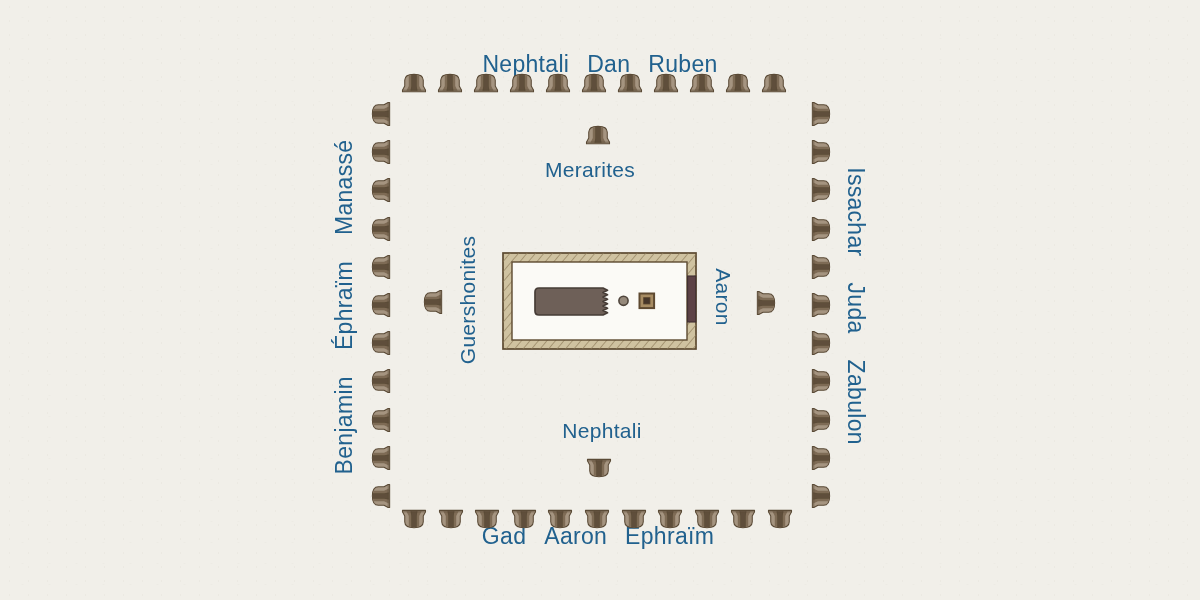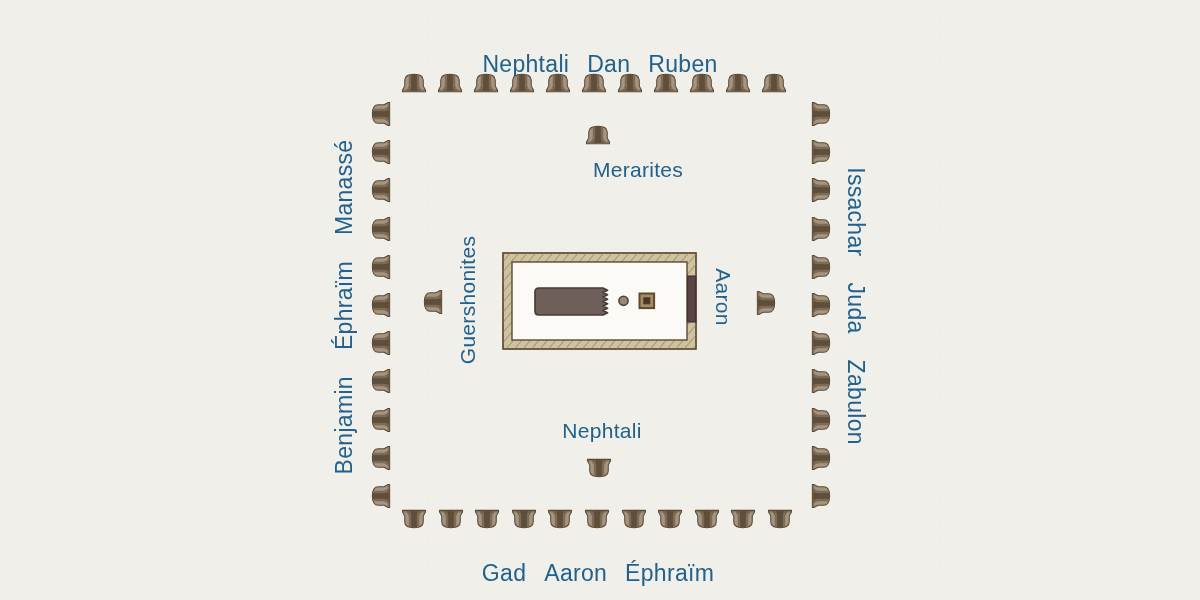--- a/index.html
+++ b/index.html
@@ -46,39 +46,39 @@
 <body>
 
 <div class="scene">
 
   <div class="h-label tribe-label" style="left:600px;top:24px;margin-top:40px;">
     <span>Nephtali</span>
     <span>Dan</span>
     <span>Ruben</span>
   </div>
 
-  <div class="h-label tribe-label" style="left:598px;top:573px;">
+  <div class="h-label tribe-label" style="left:598px;top:536px;">
     <span>Gad</span>
     <span>Aaron</span>
     <span>Éphraïm</span>
   </div>
 
   <div class="v-label v-left tribe-label" style="left:344px;top:307px;">
     <span>Benjamin</span>
     <span>Éphraïm</span>
     <span>Manassé</span>
   </div>
 
   <div class="v-label v-right tribe-label" style="left:855px;top:306px;">
     <span>Issachar</span>
     <span>Juda</span>
     <span>Zabulon</span>
   </div>
 
-  <div class="h-label levite-label" style="left:638px;top:170px;text-align:right;">
+  <div class="h-label levite-label" style="left:590px;top:170px;text-align:right;">
     <span>Merarites</span>
   </div>
   <div class="h-label levite-label" style="left:602px;top:431px;">
     <span>Nephtali</span>
   </div>
   <div class="v-label v-left levite-label" style="left:468px;top:300px;">
     <span>Guershonites</span>
   </div>
   <div class="v-label v-right levite-label" style="left:723px;top:297px;">
     <span>Aaron</span>

